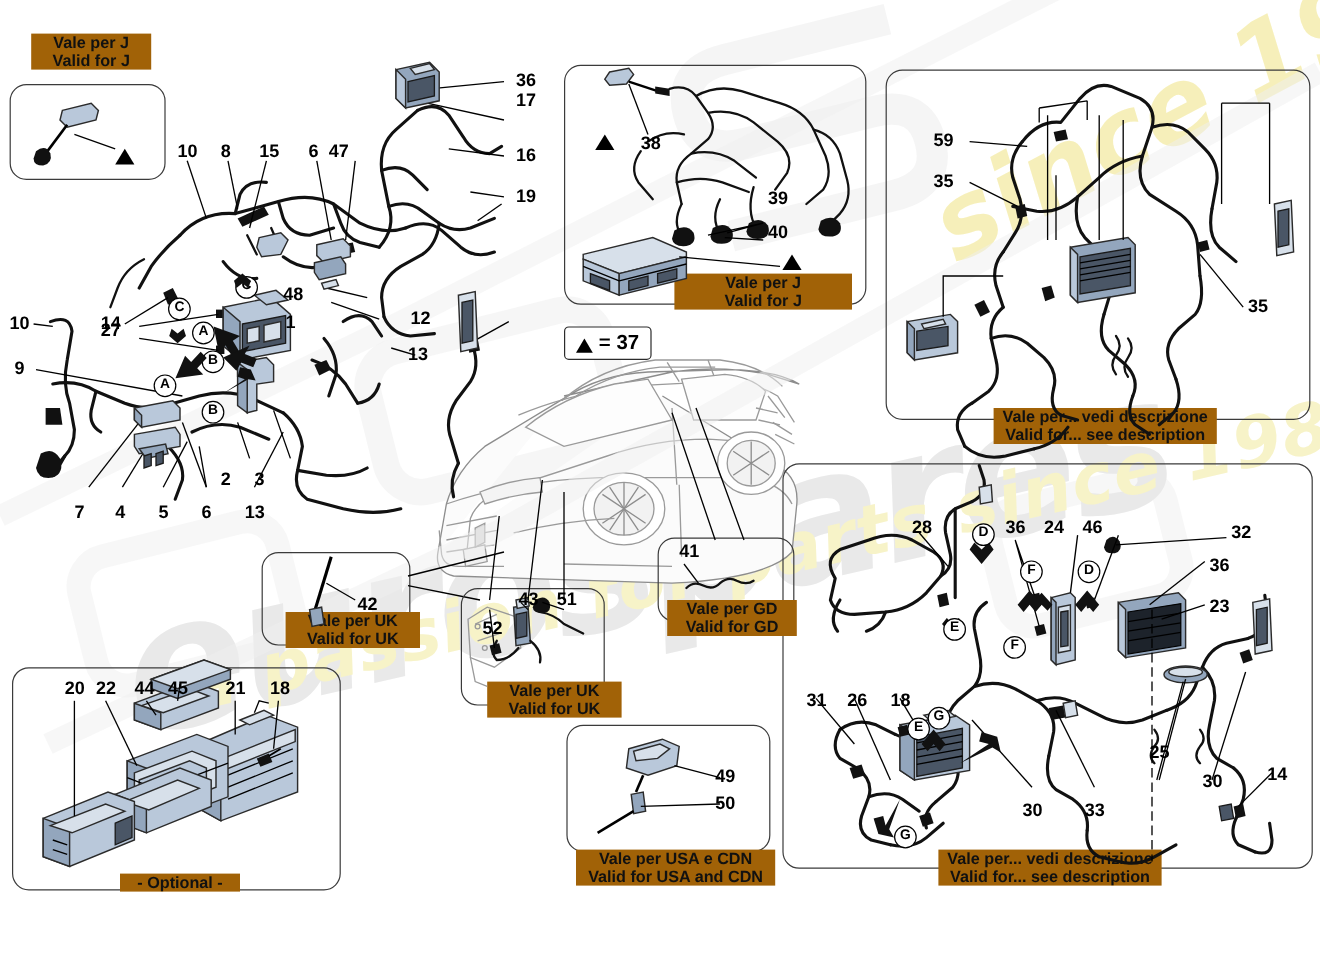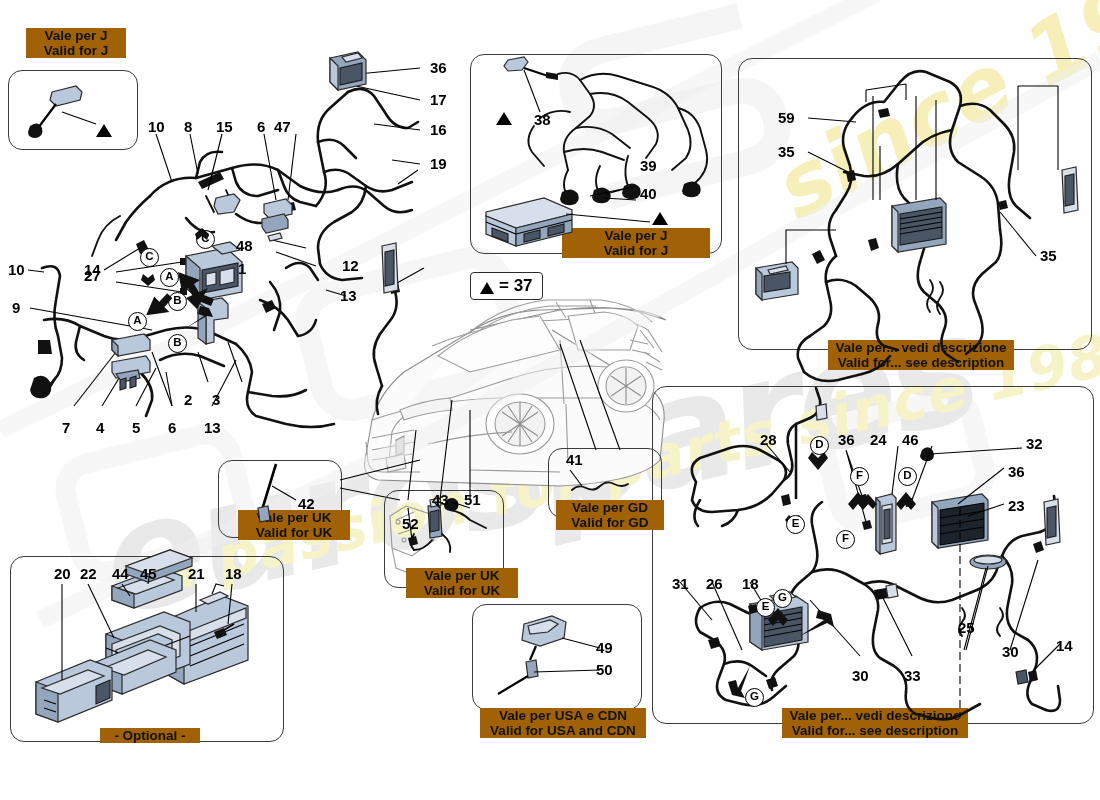--- a/index.html
+++ b/index.html
@@ -259,21 +259,21 @@
       <path class="box-d" d="M385 252 L394 250 L394 284 L385 286 Z"></path>
     </g>
   </svg>
 
   <div class="num" style="left:148px;top:119px;">10</div>
   <div class="num" style="left:184px;top:119px;">8</div>
   <div class="num" style="left:216px;top:119px;">15</div>
   <div class="num" style="left:257px;top:119px;">6</div>
   <div class="num" style="left:274px;top:119px;">47</div>
   <div class="num" style="left:430px;top:60px;">36</div>
-  <div class="num" style="left:430px;top:92px;">17</div>
+  <div class="num" style="left:430px;top:76px;">17</div>
   <div class="num" style="left:430px;top:122px;">16</div>
   <div class="num" style="left:430px;top:156px;">19</div>
   <div class="num" style="left:84px;top:262px;">14</div>
 
   <div class="num" style="left:84px;top:268px;">27</div>
   <div class="num" style="left:8px;top:262px;">10</div>
   <div class="num" style="left:12px;top:300px;">9</div>
   <div class="num" style="left:238px;top:261px;">1</div>
   <div class="num" style="left:184px;top:392px;">2</div>
   <div class="num" style="left:212px;top:392px;">3</div>

